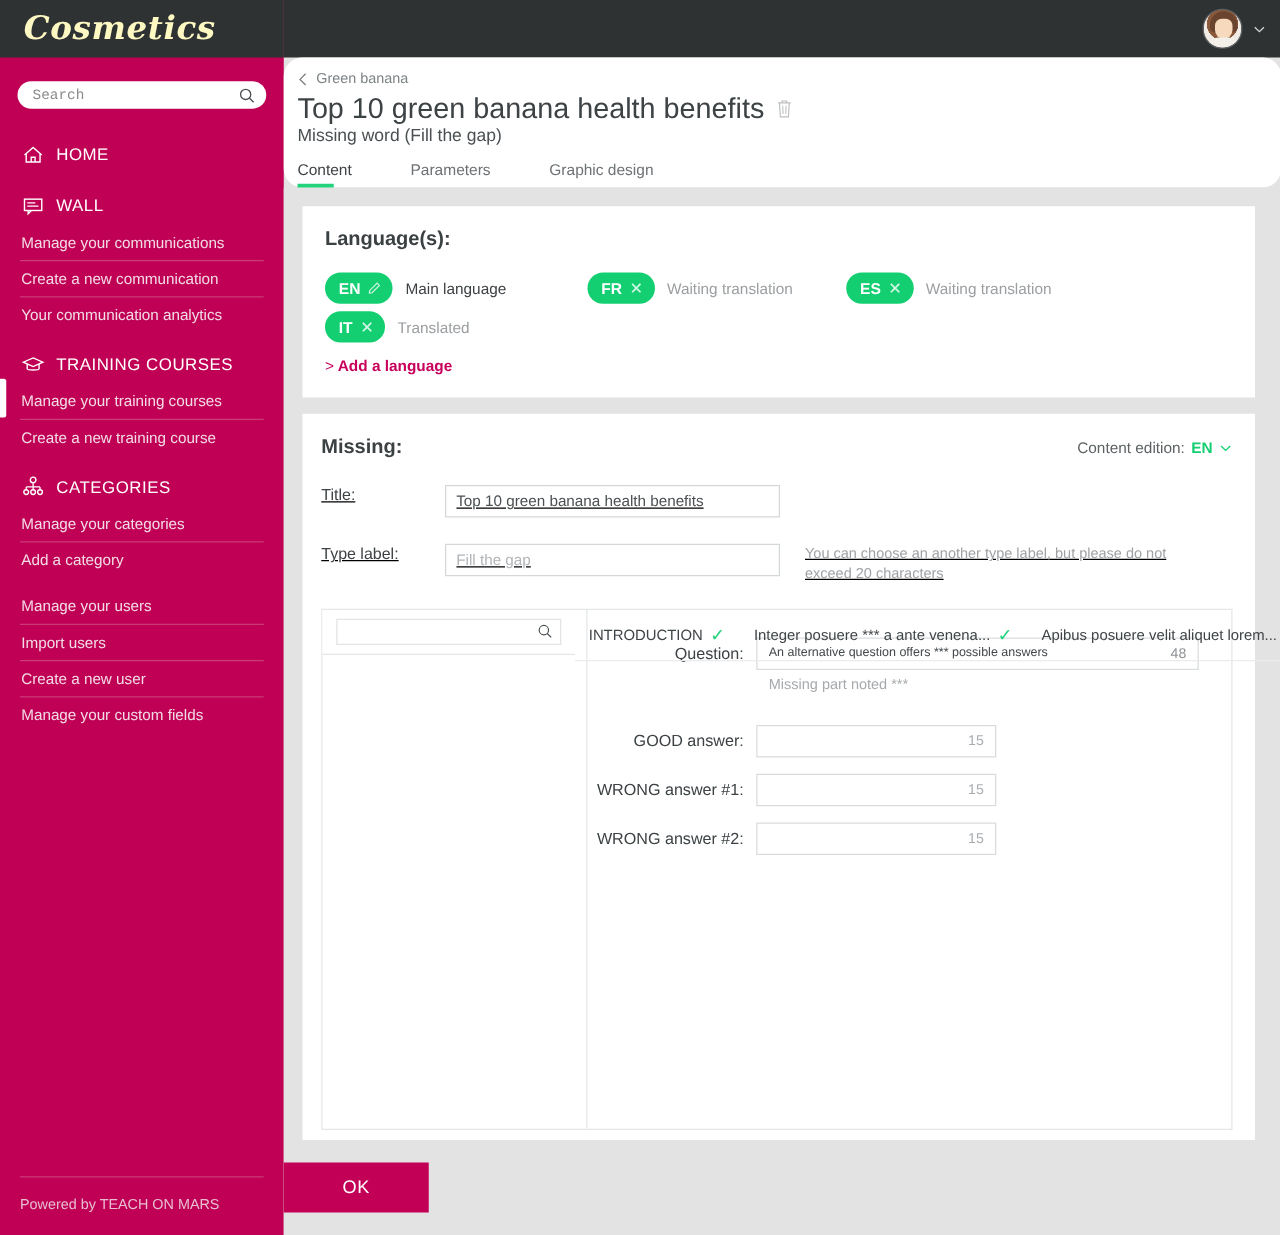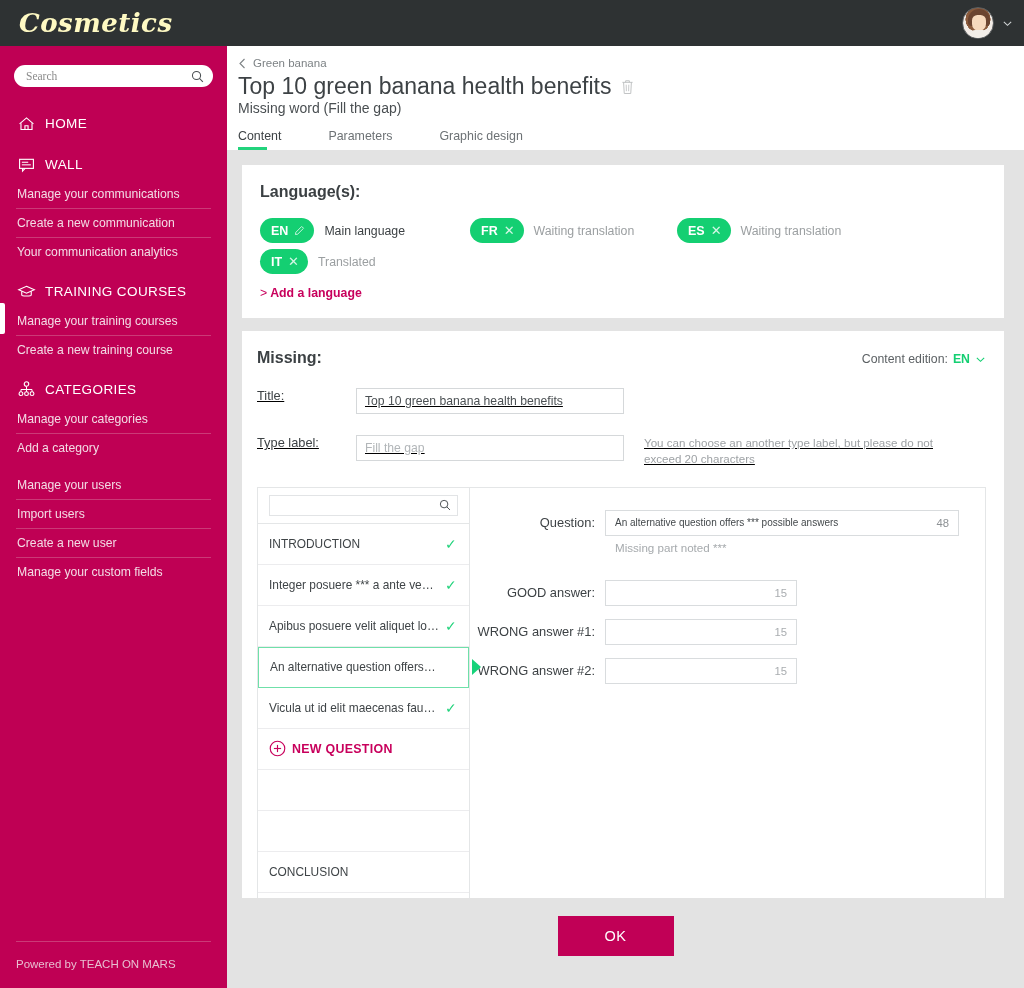--- a/index.html
+++ b/index.html
@@ -27,21 +27,21 @@
     font-style: italic; font-weight: bold; font-size: 26px;
     letter-spacing: .5px; line-height: 1;
   }
   .search-wrap { padding: 19px 14px 0 14px; }
   .search-box {
     height: 22px; background: #ffffff; border-radius: 11px;
     display: flex; align-items: center; padding: 0 9px 0 12px;
   }
   .search-box input {
     flex: 1; border: none; outline: none; background: transparent;
-    font-family: Liberation Serif, serif; font-size: 11.5px; color: #555;
+    font-family: Liberation Mono, monospace; font-size: 11.5px; color: #555;
   }
   .search-box input::placeholder { color: #8b8b8b; }
   .mag { width: 13px; height: 13px; flex: 0 0 13px; }
 
   .nav { margin-top: 20px; flex: 1 1 auto; }
   .nav-section { margin-bottom: 9px; }
   .nav-head {
     display: flex; align-items: center; gap: 9px;
     padding: 7px 16px 6px 17px;
     color: #ffffff; font-size: 13.5px; letter-spacing: .4px;
@@ -79,21 +79,21 @@
   }
   .avatar .hair { position: absolute; left: 5px; top: 1px; width: 22px; height: 17px;
     background: #6b4430; border-radius: 11px 11px 4px 4px; }
   .avatar .face { position: absolute; left: 9px; top: 7px; width: 14px; height: 16px;
     background: #f7d9bd; border-radius: 7px 7px 9px 9px; }
   .avatar .body { position: absolute; left: 2px; top: 22px; width: 28px; height: 12px;
     background: #f3efe9; border-radius: 10px 10px 0 0; }
   .chev-down { width: 11px; height: 11px; }
 
   .header-card {
-    background: #ffffff; flex: 0 0 auto; padding: 11px 0 0 0;
+    background: #ffffff; flex: 0 0 auto; padding: 11px 0 0 0; border-radius: 15px;
   }
   .breadcrumb {
     display: flex; align-items: center; gap: 6px;
     padding: 0 0 2px 11px; color: #7d8285; font-size: 11.5px;
   }
   .title-row { display: flex; align-items: center; gap: 10px; padding: 3px 0 0 11px; }
   .page-title { font-size: 23px; color: #3d4245; font-weight: normal; line-height: 1.1; }
   .trash { width: 13px; height: 16px; opacity: .45; }
   .subtitle { padding: 1px 0 0 11px; font-size: 14px; color: #4a4f52; }
   .tabs { display: flex; gap: 0; padding: 13px 0 0 11px; }
@@ -140,21 +140,21 @@
   .txt {
     width: 268px; height: 26px; border: 1px solid #d5d8da; background: #fff;
     font-family: "Liberation Sans", sans-serif; font-size: 12.2px; color: #4b5053;
     padding: 0 8px; outline: none;
   }
   .txt::placeholder { color: #b2b6b9; }
   .hint { margin-left: 20px; font-size: 11.6px; color: #9ea2a5; line-height: 1.35; max-width: 310px; }
 
   
   .builder { display: flex; margin-top: 20px; border: 1px solid #e4e6e7; height: 417px; }
-  .q-list { width: 212px; flex: 0 0 212px; border-right: 1px solid #e4e6e7; display: flex; flex-direction: column; }
+  .q-list { width: 212px; flex: 0 0 212px; border-right: 1px solid #e4e6e7; display: flex; flex-direction: row; }
   .q-search {
     height: 36px; border-bottom: 1px solid #e4e6e7;
     display: flex; align-items: center; padding: 0 11px 0 11px; gap: 6px; background: #fff;
   }
   .q-search-inner {
     flex: 1; height: 21px; border: 1px solid #e2e4e6; display: flex; align-items: center;
     padding: 0 6px;
   }
   .q-search-inner input { flex: 1; border: none; outline: none; font-size: 11.5px;
     font-family: "Liberation Sans", sans-serif; background: transparent; }
@@ -191,22 +191,22 @@
     font-family: "Liberation Sans", sans-serif; font-size: 10px; color: #43484b;
   }
   .qf-counter { font-size: 11.3px; color: #8e9295; margin-left: 8px; }
   .qf-note { margin-left: 145px; margin-top: 5px; font-size: 11.6px; color: #a6aaad; }
   .ans-field { width: 192px; }
   .ans-row { margin-top: 13px; }
   .ans-row .qf-field { justify-content: flex-end; }
   .ans-counter { font-size: 11.3px; color: #a9adb0; }
 
   .footer-bar {
-    flex: 0 0 auto; background: #e3e3e3; padding: 18px 21px 32px 0;
-    display: flex; justify-content: center;
+    flex: 0 0 auto; background: #e3e3e3; padding: 18px 21px 18px 0;
+    display: flex; justify-content: flex-start;
   }
   .ok-btn {
     width: 116px; height: 40px; background: #c10056; color: #ffffff;
     border: none; font-family: "Liberation Sans", sans-serif;
     font-size: 14.5px; letter-spacing: .5px; cursor: pointer;
   }
 </style>
 </head>
 <body>
 

